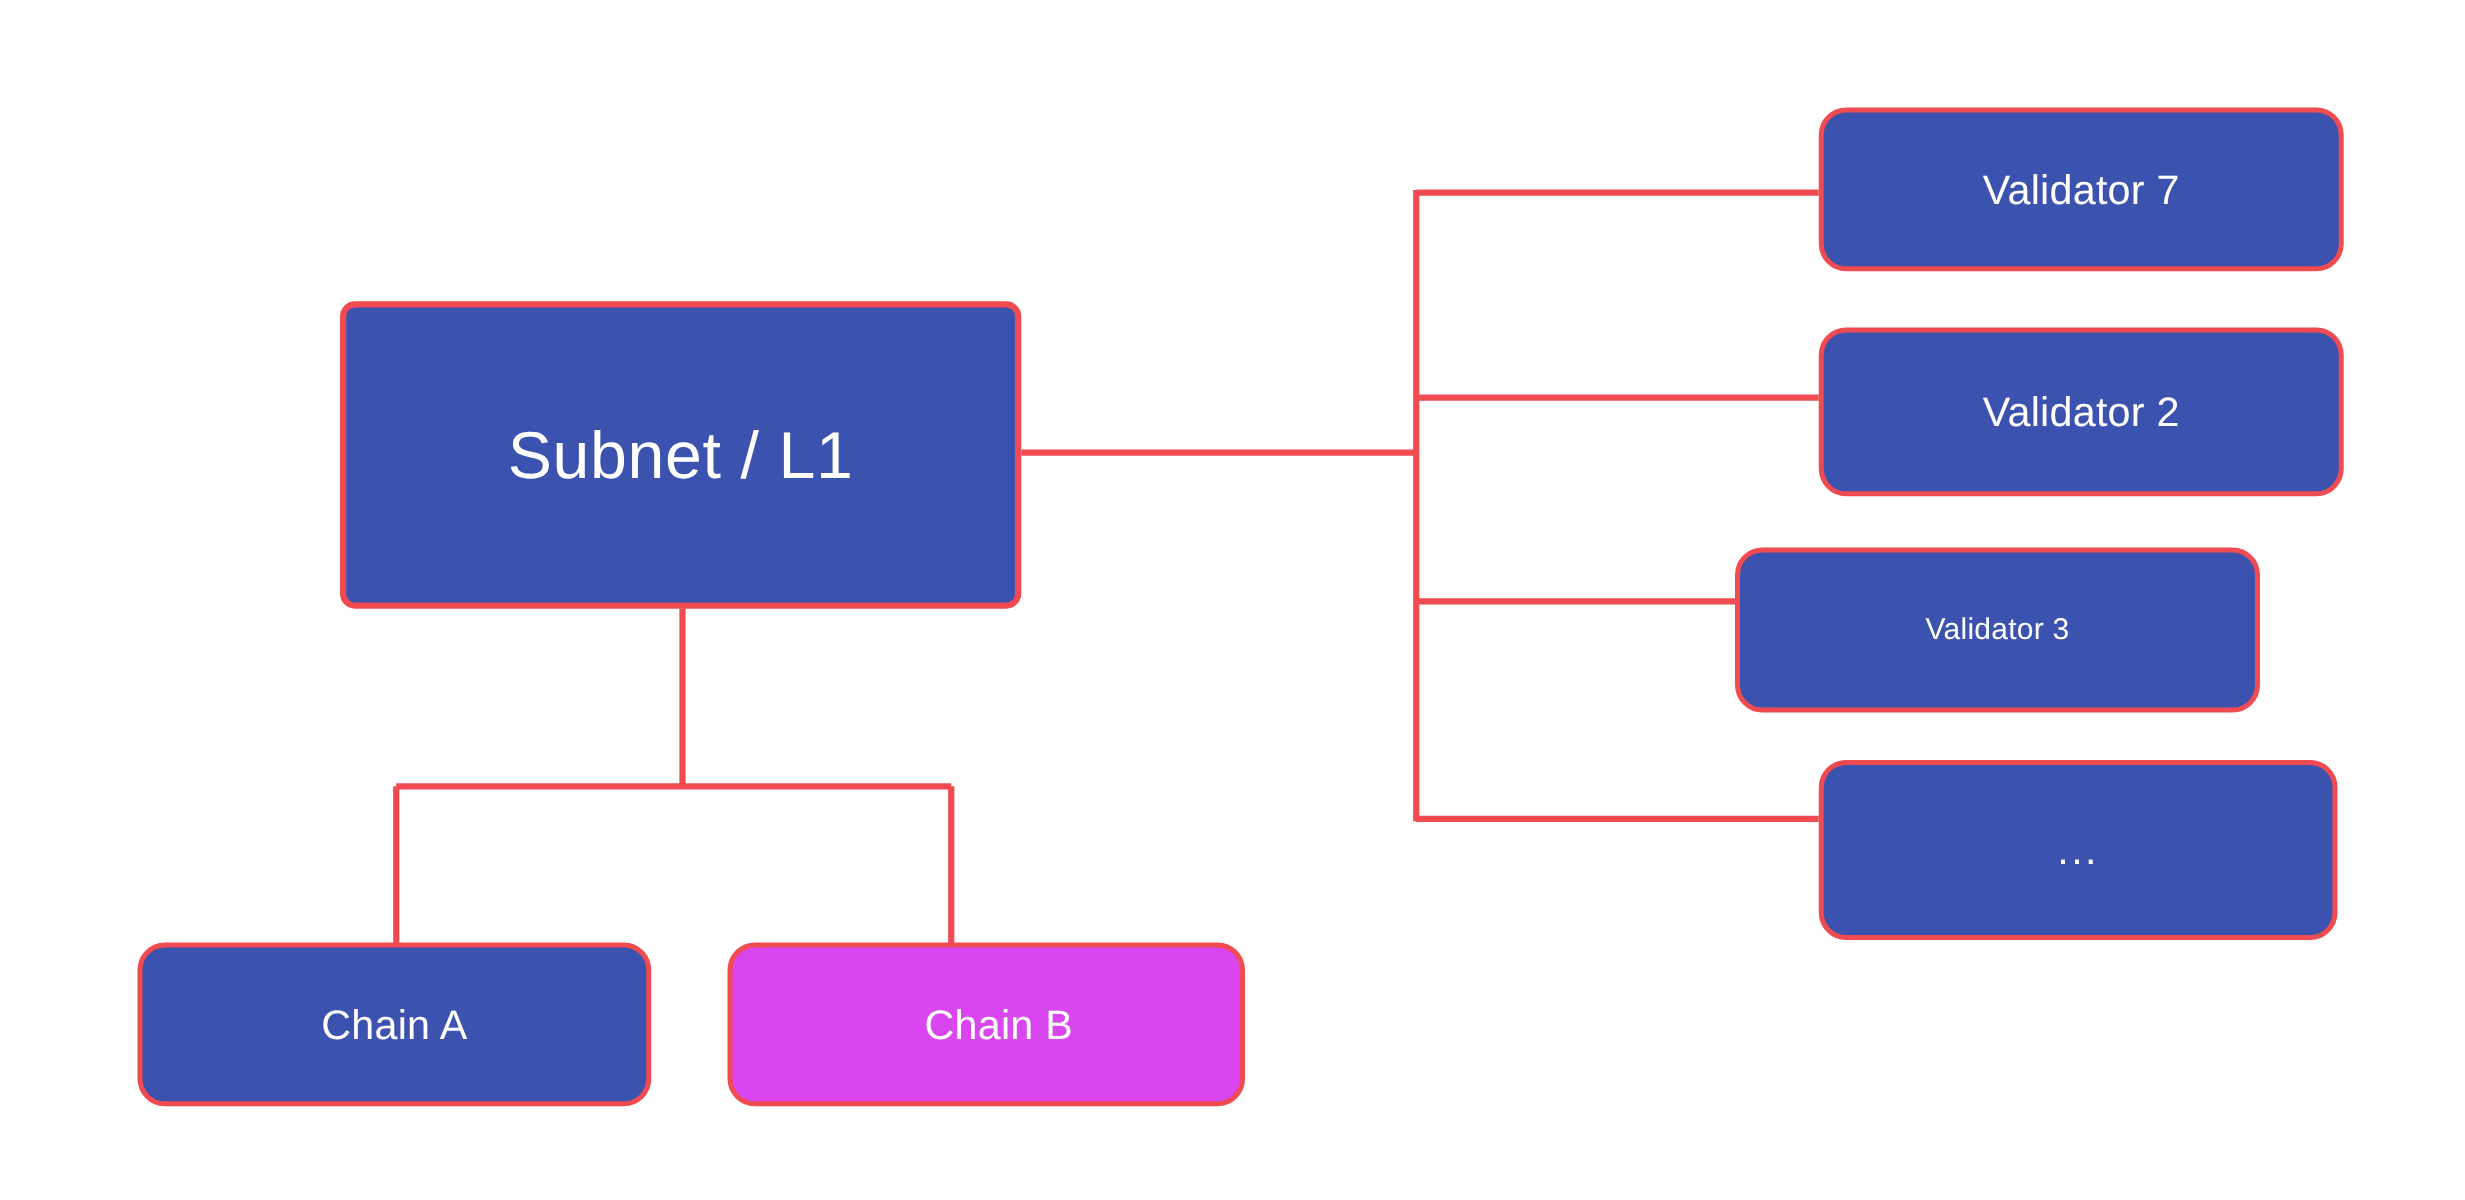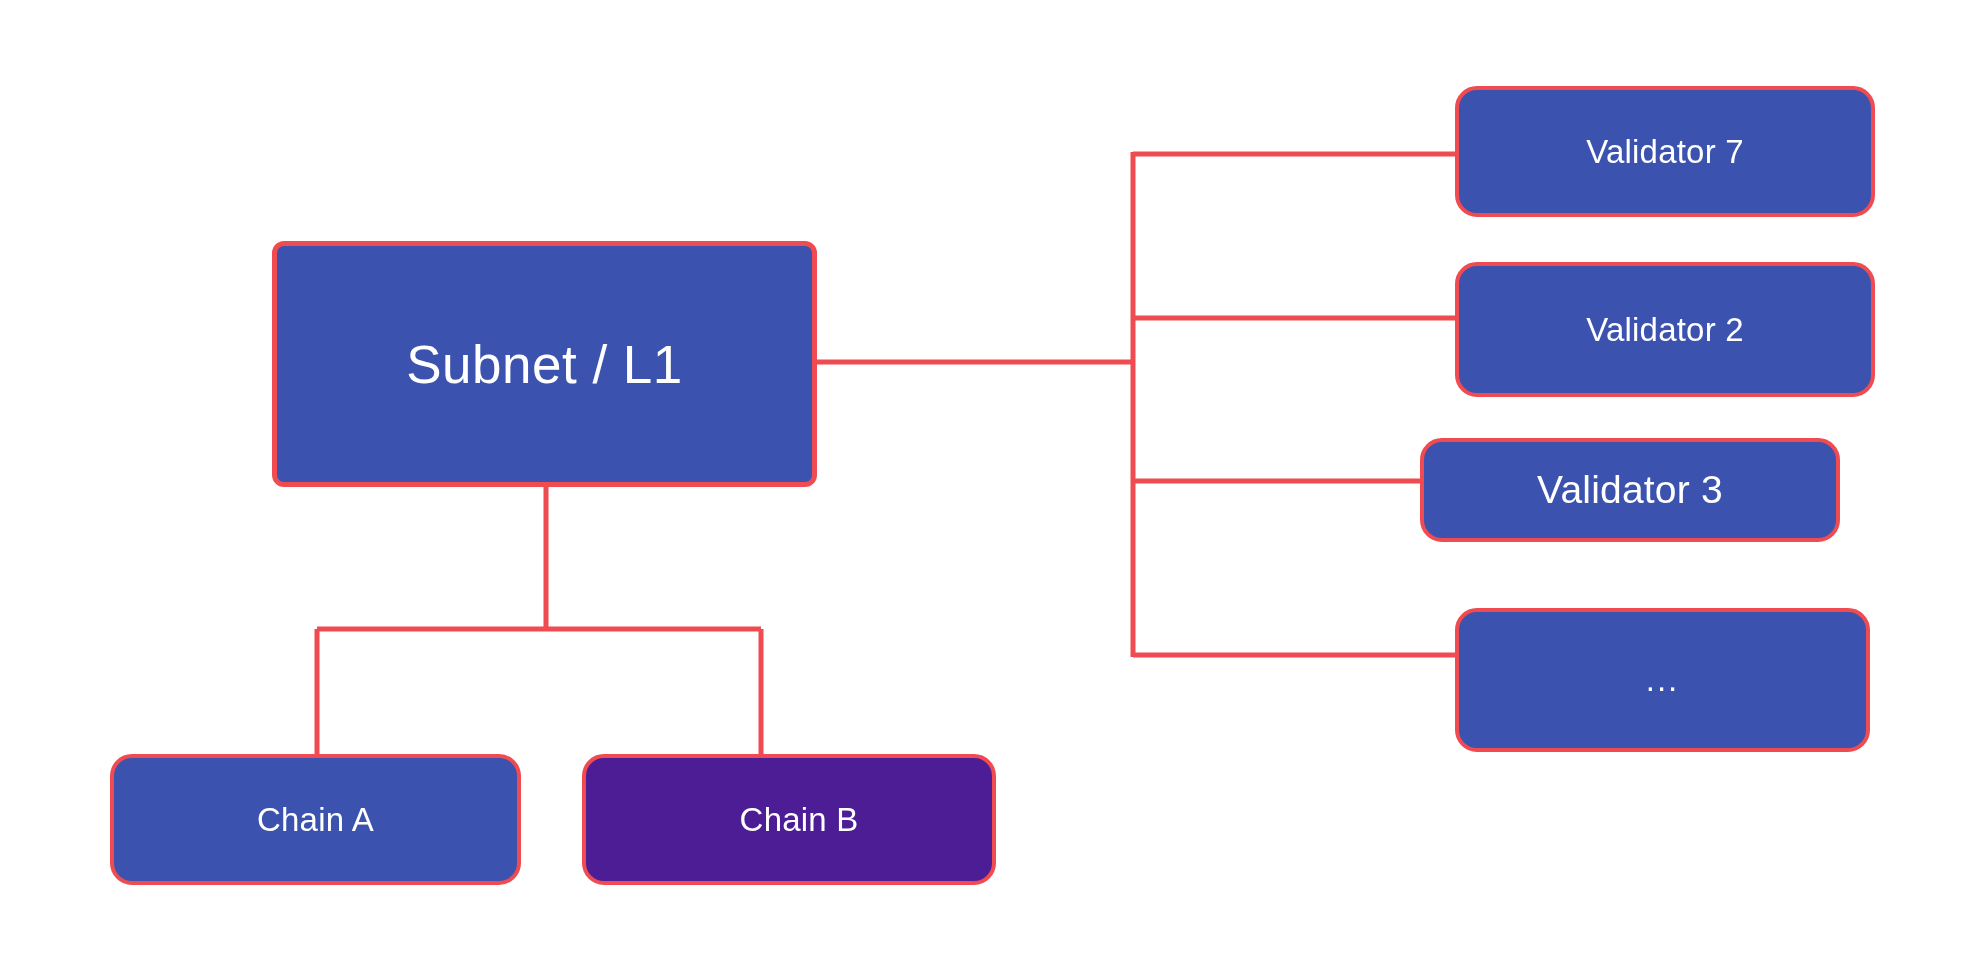--- a/index.html
+++ b/index.html
@@ -82,25 +82,25 @@
     font-size: 33px;
   }
   .node.val-2 {
     left: 1455px;
     top: 262px;
     width: 420px;
     height: 135px;
     font-size: 33px;
   }
   .node.val-3 {
-    left: 1420px;
+    left: 1388px;
     top: 438px;
     width: 420px;
-    height: 104px;
-    font-size: 39px;
+    height: 132px;
+    font-size: 24px;
   }
   .node.val-more {
     left: 1455px;
     top: 608px;
     width: 415px;
     height: 144px;
     font-size: 33px;
     letter-spacing: 2px;
   }
 </style>
@@ -126,21 +126,21 @@
       <line x1="317" y1="629" x2="317" y2="756"></line>
       <line x1="761" y1="629" x2="761" y2="756"></line>
 
     </g>
   </svg>
 
   <div class="node root" style="background: rgb(59, 83, 174); border-color: rgb(239, 75, 80); color: rgb(255, 255, 255);">Subnet / L1</div>
 
   <div class="node chain-a" style="background: rgb(59, 83, 174); border-color: rgb(239, 75, 80); color: rgb(255, 255, 255);">Chain A</div>
 
-  <div class="node chain-b" style="background: #4c1d95; border-color: rgb(239, 75, 80); color: rgb(255, 255, 255); padding-left: 20px;">Chain B</div>
+  <div class="node chain-b" style="background: #d946ef; border-color: rgb(239, 75, 80); color: rgb(255, 255, 255); padding-left: 20px;">Chain B</div>
 
   <div class="node val-1" style="background: rgb(59, 83, 174); border-color: rgb(239, 75, 80); color: rgb(255, 255, 255);">Validator 7</div>
 
   <div class="node val-2" style="background: rgb(59, 83, 174); border-color: rgb(239, 75, 80); color: rgb(255, 255, 255);">Validator 2</div>
 
   <div class="node val-3" style="background: rgb(59, 83, 174); border-color: rgb(239, 75, 80); color: rgb(255, 255, 255);">Validator 3</div>
 
   <div class="node val-more" style="background: rgb(59, 83, 174); border-color: rgb(239, 75, 80); color: rgb(255, 255, 255);">...</div>
 
 </div>

